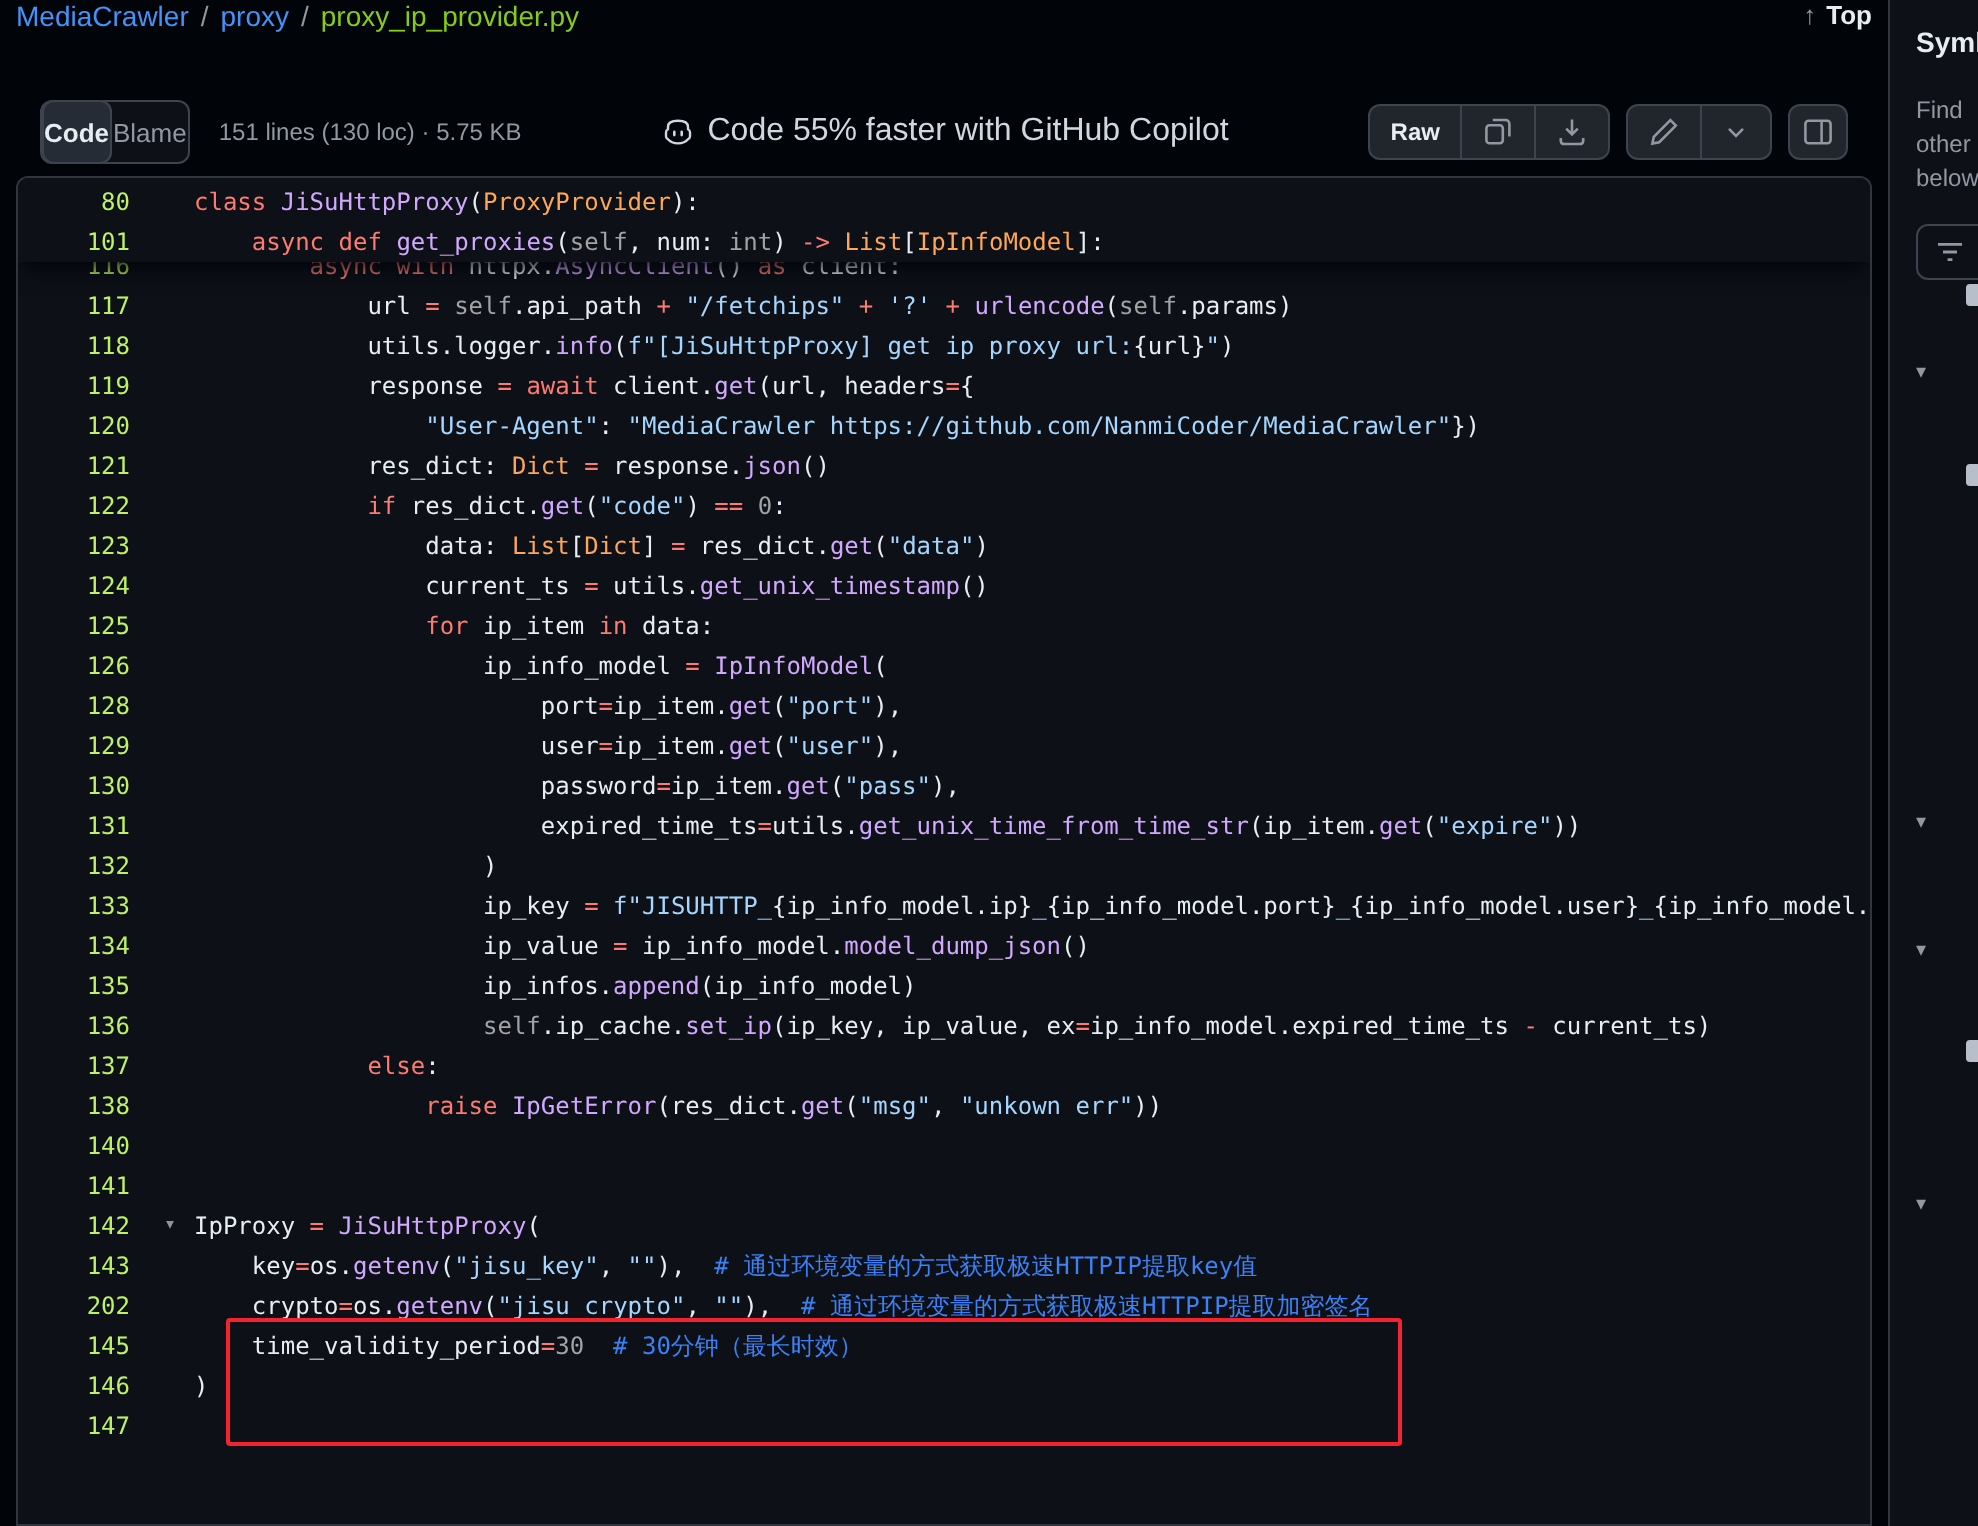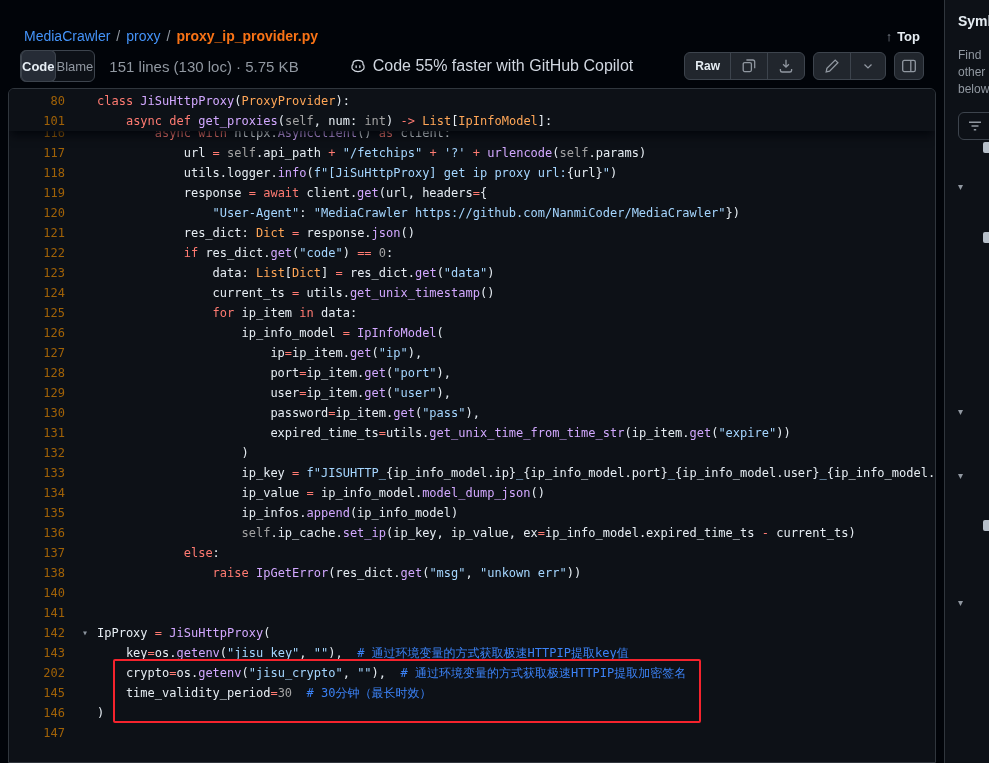--- a/index.html
+++ b/index.html
@@ -1,49 +1,49 @@
 <!DOCTYPE html>
 <html><head>
 <meta charset="utf-8">
 <style>
   *{margin:0;padding:0;box-sizing:border-box}
   html,body{width:989px;height:763px;overflow:hidden;background:#010409;font-family:"Liberation Sans",sans-serif}
   .page{display:flex;width:989px;height:763px}
   .main{flex:0 0 944px;display:flex;flex-direction:column;min-width:0}
 
   
-  .breadcrumb-row{height:44px;display:flex;align-items:flex-end;padding:0 24px;flex:none}
+  .breadcrumb-row{height:44px;display:flex;align-items:flex-start;padding:0 8px;flex:none}
   .crumb-link{color:#4493f8;font-size:14px;cursor:pointer}
   .crumb-sep{color:#9198a1;margin:0 6px;font-size:14px}
-  .crumb-file{color:#f97316;font-size:14px;font-weight:700}
+  .crumb-file{color:#84cc16;font-size:14px;font-weight:400}
   .top-btn{margin-left:auto;display:flex;align-items:center;gap:5px;background:none;border:none;cursor:pointer;font-size:13px}
   .top-btn .arrow{color:#9198a1}
   .top-btn .lbl{color:#e6edf3;font-weight:600}
 
   
   .toolbar{height:44px;display:flex;align-items:center;margin:0 8px;padding:0 12px;flex:none}
   .seg{display:flex;align-items:center;border:1px solid #3d444d;border-radius:6px;height:32px;background:#0d1117}
   .seg .tab{height:32px;display:flex;align-items:center;padding:0 1px;font-size:13px;background:transparent;border:none;color:#9198a1;cursor:pointer;border-radius:6px}
   .seg .tab.active{background:#262c36;color:#e6edf3;font-weight:600;box-shadow:inset 0 0 0 1px #3d444d}
-  .meta{font-size:15px;color:#9198a1;margin-left:14px;white-space:nowrap}
+  .meta{font-size:12px;color:#9198a1;margin-left:14px;white-space:nowrap}
   .copilot{display:flex;align-items:center;gap:7px;margin:0 auto;font-size:16px;color:#d1d7e0;white-space:nowrap}
   .actions{display:flex;align-items:flex-start;gap:8px}
   .btn-group{display:flex;align-items:stretch;height:28px;border:1px solid #3d444d;border-radius:6px;background:#21262d;overflow:hidden}
   .gbtn{display:flex;align-items:center;justify-content:center;padding:0 10px;background:transparent;border:none;color:#9198a1;cursor:pointer;font-size:12px;font-weight:600}
   .gbtn + .gbtn{border-left:1px solid #3d444d}
   .gbtn.raw{color:#e6edf3}
   .icon-btn{width:30px;height:28px;display:flex;align-items:center;justify-content:center;border:1px solid #3d444d;border-radius:6px;background:#21262d;color:#9198a1;cursor:pointer}
   svg.oct{display:block}
 
   
   .code-box{flex:1;margin:0 8px;border:1px solid #30363d;border-radius:6px 6px 0 0;background:#0d1117;position:relative;overflow:hidden}
   .sticky{position:absolute;top:0;left:0;right:0;z-index:3;background:#0d1117;box-shadow:0 6px 9px -2px rgba(1,4,9,.85);padding-top:2px}
   .code-lines{position:relative;padding-top:34px}
   .code-row{display:flex;height:20px;line-height:20px;font-family:"DejaVu Sans Mono",monospace;font-size:12px}
-  .ln{flex:0 0 64px;text-align:right;padding-right:8px;color:#a16207;cursor:pointer}
+  .ln{flex:0 0 64px;text-align:right;padding-right:8px;color:#bef264;cursor:pointer}
   .fold{flex:0 0 24px;text-align:center;color:#8b949e;font-size:10px;line-height:20px;cursor:pointer}
   .code-text{white-space:pre;color:#e6edf3}
   .tk-p{color:#e6edf3}.tk-k{color:#ff7b72}.tk-f{color:#d2a8ff}.tk-t{color:#ffa657}
   .tk-s{color:#a5d6ff}.tk-n{color:#a3a3a3}.tk-c{color:#3b82f6}
   .red-highlight{position:absolute;left:104px;top:570px;width:588px;height:64px;border:2px solid #f5232d;border-radius:2px;z-index:2;pointer-events:none}
 
   
   .symbols-panel{flex:1;border-left:1px solid #30363d;background:#0d1117;position:relative;min-width:0;overflow:hidden}
   .panel-title{position:absolute;top:13px;left:13px;font-size:14px;font-weight:700;color:#e6edf3;white-space:nowrap}
   .panel-desc{position:absolute;top:47px;left:13px;font-size:12px;line-height:17px;color:#9198a1;white-space:nowrap}
@@ -199,25 +199,20 @@
             <span class="ln">125</span>
             <span class="fold"></span>
             <span class="code-text"><span class="tk-p">                </span><span class="tk-k">for</span><span class="tk-p"> ip_item </span><span class="tk-k">in</span><span class="tk-p"> data:</span></span>
           </div>
           <div class="code-row">
             <span class="ln">126</span>
             <span class="fold"></span>
             <span class="code-text"><span class="tk-p">                    ip_info_model </span><span class="tk-k">=</span><span class="tk-p"> </span><span class="tk-f">IpInfoModel</span><span class="tk-p">(</span></span>
           </div>
           <div class="code-row">
-            <span class="ln">127</span>
-            <span class="fold"></span>
-            <span class="code-text"><span class="tk-p">                        ip</span><span class="tk-k">=</span><span class="tk-p">ip_item.</span><span class="tk-f">get</span><span class="tk-p">(</span><span class="tk-s">"ip"</span><span class="tk-p">),</span></span>
-          </div>
-          <div class="code-row">
             <span class="ln">128</span>
             <span class="fold"></span>
             <span class="code-text"><span class="tk-p">                        port</span><span class="tk-k">=</span><span class="tk-p">ip_item.</span><span class="tk-f">get</span><span class="tk-p">(</span><span class="tk-s">"port"</span><span class="tk-p">),</span></span>
           </div>
           <div class="code-row">
             <span class="ln">129</span>
             <span class="fold"></span>
             <span class="code-text"><span class="tk-p">                        user</span><span class="tk-k">=</span><span class="tk-p">ip_item.</span><span class="tk-f">get</span><span class="tk-p">(</span><span class="tk-s">"user"</span><span class="tk-p">),</span></span>
           </div>
           <div class="code-row">

